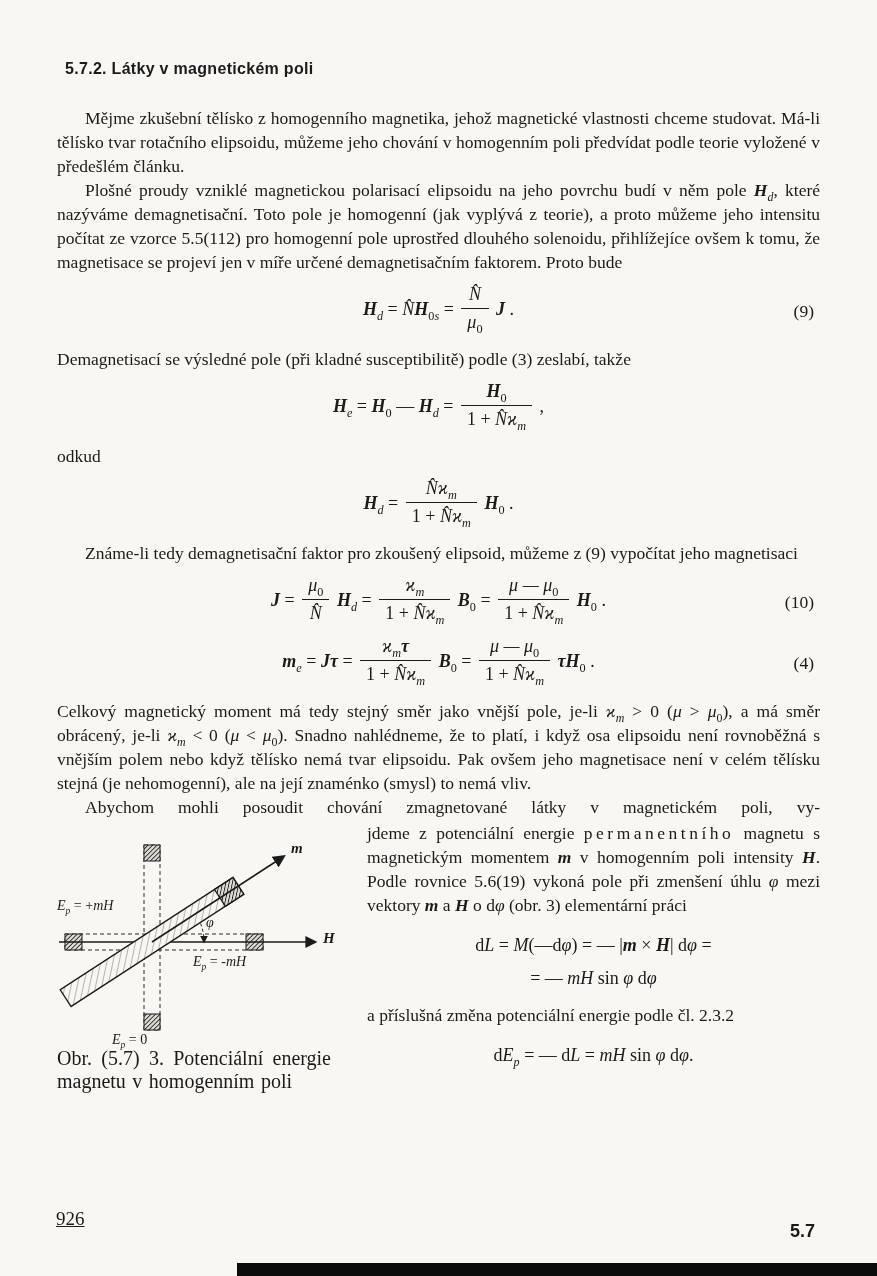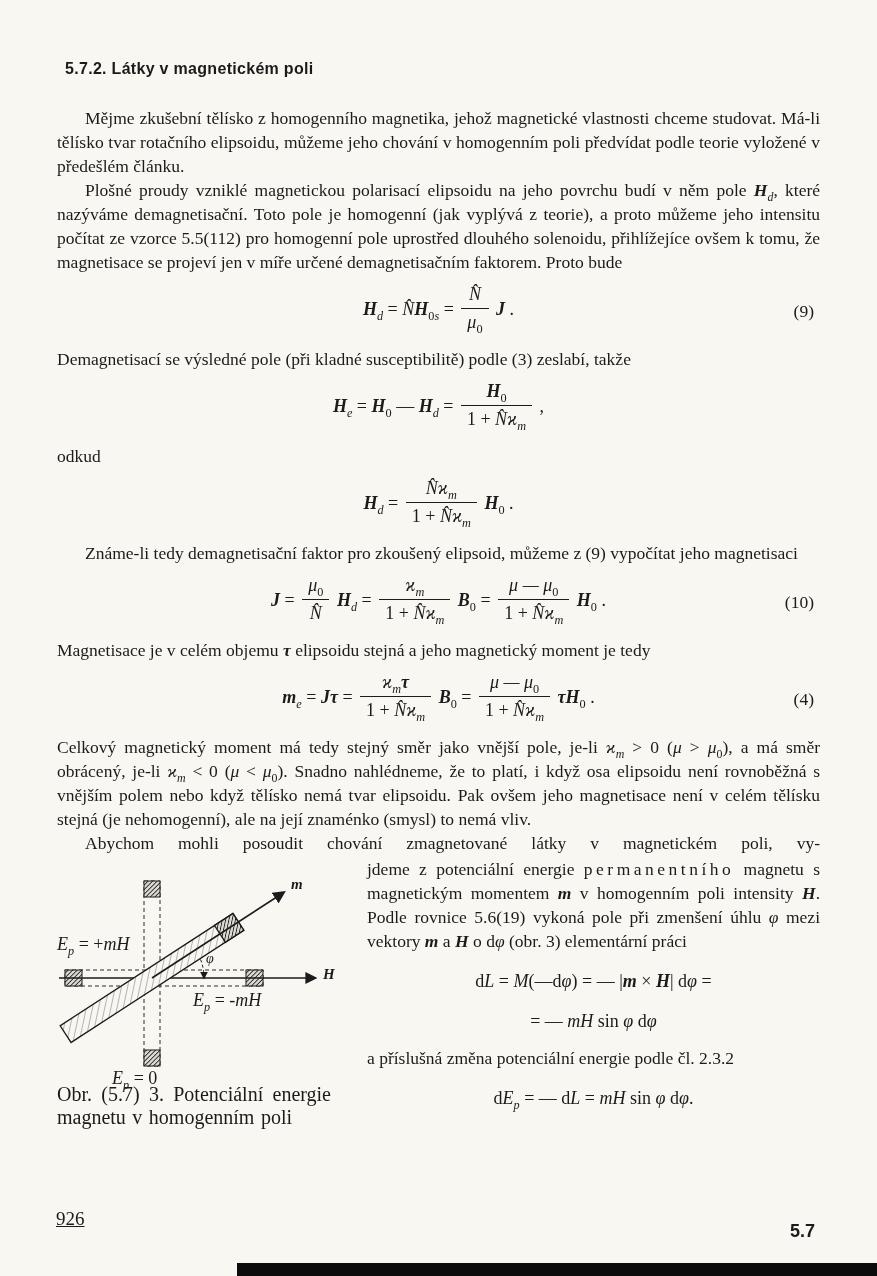--- a/index.html
+++ b/index.html
@@ -26,21 +26,21 @@
   .t-i  { font-style:italic; }
   .t-r  { font-style:normal; }
   sub { font-size:68%; line-height:0; }
   .im { white-space:nowrap; }
   .emph-spaced { letter-spacing:3.5px; }
   .fig-row { display:flex; margin-top:2px; }
   .fig-col { width:296px; flex:none; }
   .text-col { flex:1; padding-left:14px; }
   .figure-wrap { position:relative; width:285px; height:220px; margin-top:6px; }
   .fig-svg { display:block; }
-  .fig-label { position:absolute; font-size:18px; line-height:1; white-space:nowrap; }
+  .fig-label { position:absolute; font-size:14px; line-height:1; white-space:nowrap; }
   .caption { font-size:20px; line-height:23px; width:274px; text-align:justify; word-spacing:1.5px; }
   .footer-left { position:absolute; left:56px; bottom:46px; font-size:19px;text-decoration:underline; }
   .footer-right {
     position:absolute; right:62px; bottom:34px;
     font-family:"Liberation Sans","DejaVu Sans",sans-serif; font-weight:bold; font-size:18px;
   }
   .scan-bar { position:absolute; left:237px; right:0; bottom:0; height:13px; background:#0c0c0c; }
 </style>
 </head>
 <body>
@@ -71,21 +71,20 @@
       <span class="eq-body"><span class="t-bi">H</span><sub class="t-i">d</sub><span class="t-r"> = </span><span class="frac"><span class="fnum"><span class="t-i">N̂ϰ</span><sub class="t-i">m</sub></span><span class="fden"><span class="t-r">1 + </span><span class="t-i">N̂ϰ</span><sub class="t-i">m</sub></span></span><span class="t-r"> </span><span class="t-bi">H</span><sub class="t-r">0</sub><span class="t-r"> .</span></span>
     </div>
 
     <p class="body indent">Známe-li tedy demagnetisační faktor pro zkoušený elipsoid, můžeme z (9) vypočítat jeho magnetisaci</p>
 
     <div class="equation">
       <span class="eq-body"><span class="t-bi">J</span><span class="t-r"> = </span><span class="frac"><span class="fnum"><span class="t-i">μ</span><sub class="t-r">0</sub></span><span class="fden"><span class="t-i">N̂</span></span></span><span class="t-r"> </span><span class="t-bi">H</span><sub class="t-i">d</sub><span class="t-r"> = </span><span class="frac"><span class="fnum"><span class="t-i">ϰ</span><sub class="t-i">m</sub></span><span class="fden"><span class="t-r">1 + </span><span class="t-i">N̂ϰ</span><sub class="t-i">m</sub></span></span><span class="t-r"> </span><span class="t-bi">B</span><sub class="t-r">0</sub><span class="t-r"> = </span><span class="frac"><span class="fnum"><span class="t-i">μ — μ</span><sub class="t-r">0</sub></span><span class="fden"><span class="t-r">1 + </span><span class="t-i">N̂ϰ</span><sub class="t-i">m</sub></span></span><span class="t-r"> </span><span class="t-bi">H</span><sub class="t-r">0</sub><span class="t-r"> .</span></span>
       <span class="eq-tag">(10)</span>
     </div>
 
-    <p class="body"><span>Magnetisace je v celém objemu </span><span class="im"><span class="t-bi">τ</span></span><span> elipsoidu stejná a jeho magnetický moment je tedy</span></p>
 
     <div class="equation">
       <span class="eq-body"><span class="t-bi">m</span><sub class="t-i">e</sub><span class="t-r"> = </span><span class="t-bi">J</span><span class="t-bi">τ</span><span class="t-r"> = </span><span class="frac"><span class="fnum"><span class="t-i">ϰ</span><sub class="t-i">m</sub><span class="t-bi">τ</span></span><span class="fden"><span class="t-r">1 + </span><span class="t-i">N̂ϰ</span><sub class="t-i">m</sub></span></span><span class="t-r"> </span><span class="t-bi">B</span><sub class="t-r">0</sub><span class="t-r"> = </span><span class="frac"><span class="fnum"><span class="t-i">μ — μ</span><sub class="t-r">0</sub></span><span class="fden"><span class="t-r">1 + </span><span class="t-i">N̂ϰ</span><sub class="t-i">m</sub></span></span><span class="t-r"> </span><span class="t-bi">τ</span><span class="t-bi">H</span><sub class="t-r">0</sub><span class="t-r"> .</span></span>
       <span class="eq-tag">(4)</span>
     </div>
 
     <p class="body"><span>Celkový magnetický moment má tedy stejný směr jako vnější pole, je-li </span><span class="im"><span class="t-i">ϰ</span><sub class="t-i">m</sub><span class="t-r"> &gt; 0 (</span><span class="t-i">μ</span><span class="t-r"> &gt; </span><span class="t-i">μ</span><sub class="t-r">0</sub><span class="t-r">)</span></span><span>, a má směr obrácený, je-li </span><span class="im"><span class="t-i">ϰ</span><sub class="t-i">m</sub><span class="t-r"> &lt; 0 (</span><span class="t-i">μ</span><span class="t-r"> &lt; </span><span class="t-i">μ</span><sub class="t-r">0</sub><span class="t-r">)</span></span><span>. Snadno nahlédneme, že to platí, i když osa elipsoidu není rovnoběžná s vnějším polem nebo když tělísko nemá tvar elipsoidu. Pak ovšem jeho magnetisace není v celém tělísku stejná (je nehomogenní), ale na její znaménko (smysl) to nemá vliv.</span></p>
 
     <p class="body indent force-justify">Abychom mohli posoudit chování zmagnetované látky v magnetickém poli, vy-</p>
 
@@ -134,21 +133,21 @@
           <span class="fig-label" style="left:266px; top:104px; font-size:15px;"><span class="t-bi">H</span></span>
           <span class="fig-label" style="left:149px; top:89px; font-size:14px;"><span class="t-i">φ</span></span>
         </div>
 
         <div class="caption">Obr. (5.7) 3. Potenciální energie magnetu v homogenním poli</div>
       </div>
 
       <div class="text-col">
         <p class="body"><span>jdeme z potenciální energie </span><span class="emph-spaced">permanentního</span><span> magnetu s magnetickým momentem </span><span class="im"><span class="t-bi">m</span></span><span> v homogenním poli intensity </span><span class="im"><span class="t-bi">H</span></span><span>. Podle rovnice 5.6(19) vykoná pole při zmenšení úhlu </span><span class="im"><span class="t-i">φ</span></span><span> mezi vektory </span><span class="im"><span class="t-bi">m</span></span><span> a </span><span class="im"><span class="t-bi">H</span></span><span> o d</span><span class="im"><span class="t-i">φ</span></span><span> (obr. 3) elementární práci</span></p>
 
-        <div class="equation" style="margin:18px 0 19px;">
+        <div class="equation" style="margin:18px 0 12px;">
           <span class="eq-body"><span class="t-r">d</span><span class="t-i">L</span><span class="t-r"> = </span><span class="t-i">M</span><span class="t-r">(—d</span><span class="t-i">φ</span><span class="t-r">) = — |</span><span class="t-bi">m</span><span class="t-r"> × </span><span class="t-bi">H</span><span class="t-r">| d</span><span class="t-i">φ</span><span class="t-r"> =</span></span>
         </div>
         <div class="equation" style="margin:4px 0 14px;">
           <span class="eq-body"><span class="t-r">= — </span><span class="t-i">mH</span><span class="t-r"> sin </span><span class="t-i">φ</span><span class="t-r"> d</span><span class="t-i">φ</span></span>
         </div>
 
         <p class="body">a příslušná změna potenciální energie podle čl. 2.3.2</p>
 
         <div class="equation" style="margin:18px 0 0;">
           <span class="eq-body"><span class="t-r">d</span><span class="t-i">E</span><sub class="t-i">p</sub><span class="t-r"> = — d</span><span class="t-i">L</span><span class="t-r"> = </span><span class="t-i">mH</span><span class="t-r"> sin </span><span class="t-i">φ</span><span class="t-r"> d</span><span class="t-i">φ</span><span class="t-r">.</span></span>

